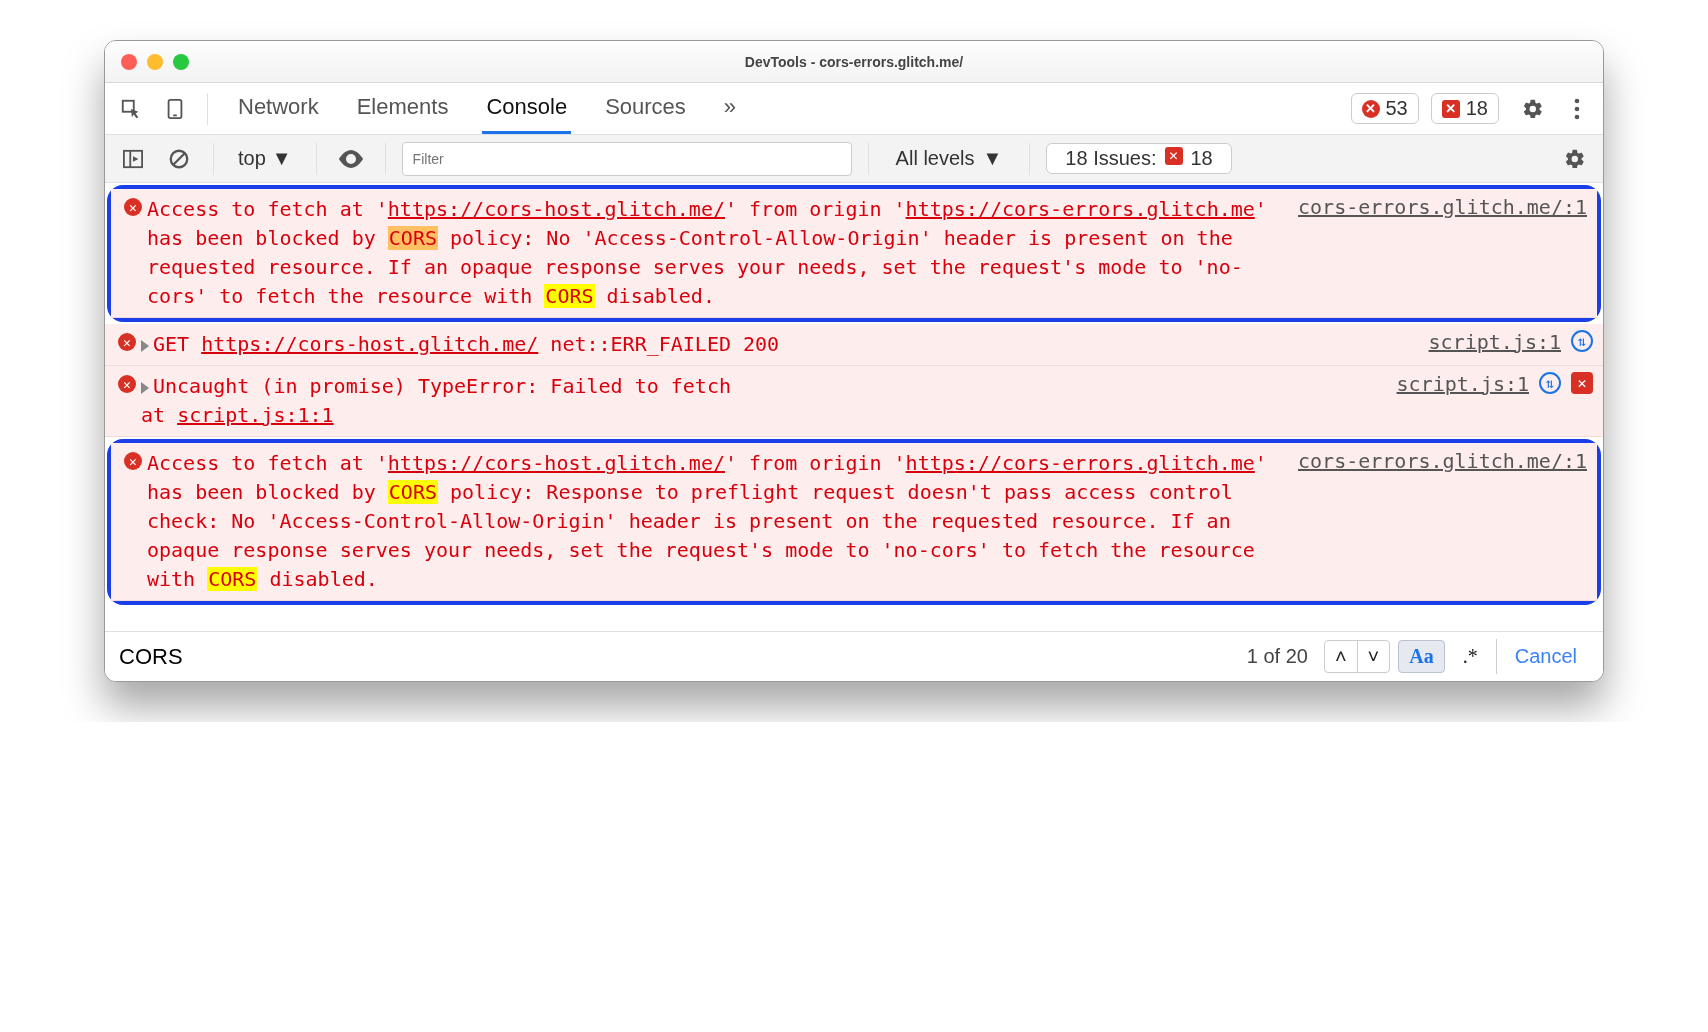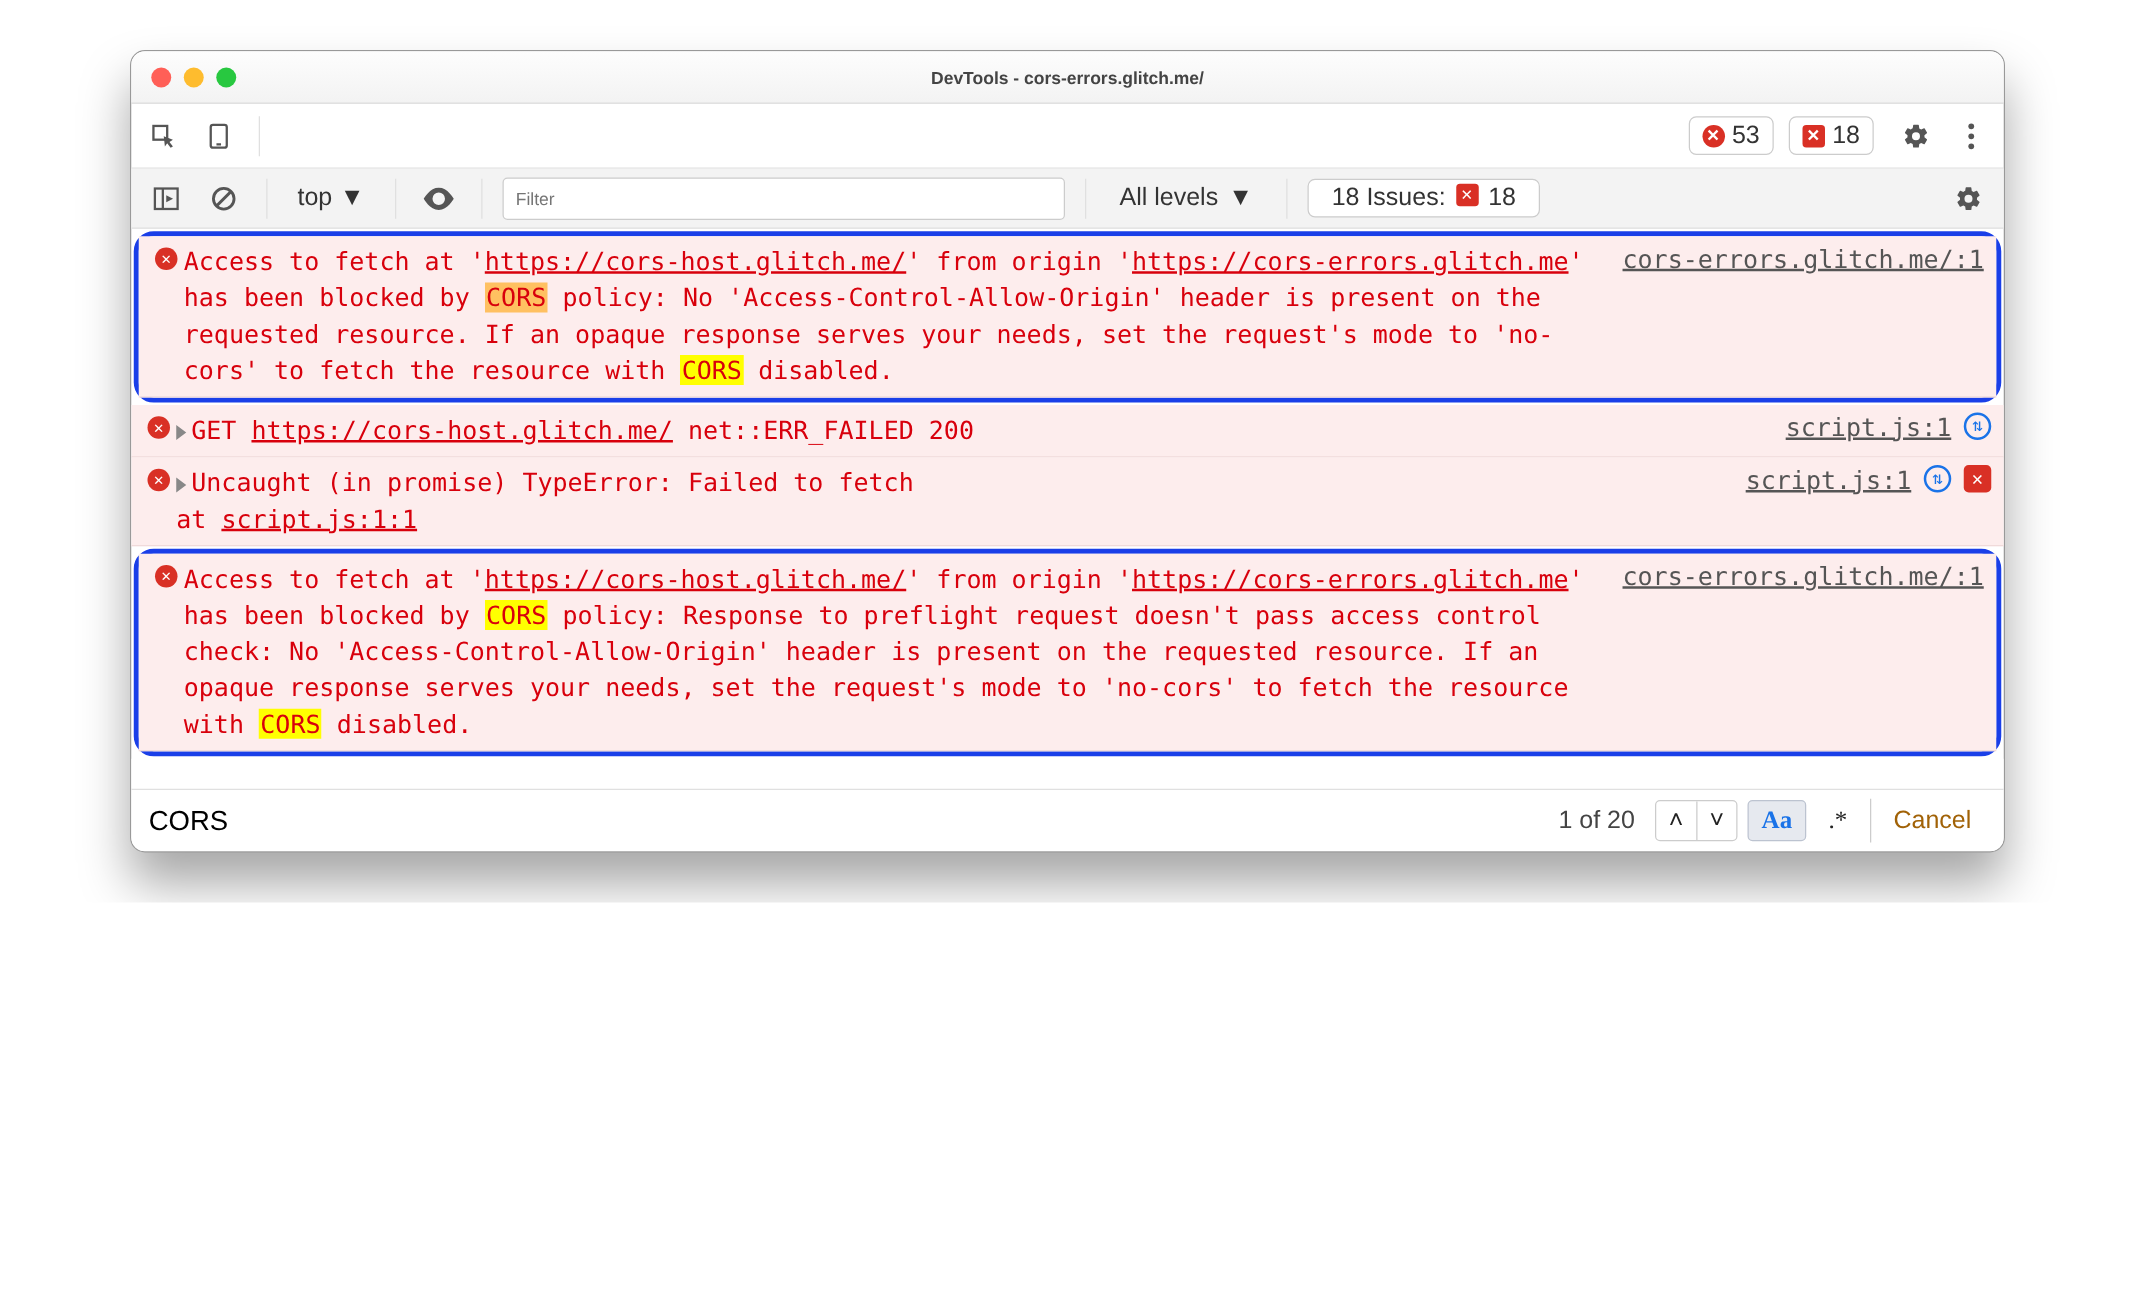--- a/index.html
+++ b/index.html
@@ -105,21 +105,21 @@
     display:flex; align-items:center; height:50px; border-top:1px solid var(--light-border);
     padding: 0 8px; gap:8px; background:#fff; font-size:20px;
   }
   .find-input { flex:1; border:none; outline:none; font-size:22px; padding: 4px 6px;}
   .find-count { color:#444; padding: 0 8px;}
   .find-nav { display:flex; border:1px solid #ccc; border-radius:4px; overflow:hidden;}
   .find-nav div { padding: 4px 10px; }
   .find-nav div:first-child { border-right:1px solid #ccc;}
   .toggle { padding:4px 10px; border-radius:4px;font-family:Liberation Serif, serif;}
   .toggle.active { background:#e6e9ef; border:1px solid #bcc3d0; color:#1a73e8; font-weight:bold;}
-  .cancel { color:#a16207; padding: 6px 18px; border-left:1px solid #ccc;}
+  .cancel { color:#3b82f6; padding: 6px 18px; border-left:1px solid #ccc;}
   svg { display:block; }
   .blank { height: 24px; background: #fff;}
 </style>
 </head>
 <body>
 
 <div class="window">
 
   <div class="titlebar">
     <div class="traffic">
@@ -137,20 +137,27 @@
           <path d="M12 12 l8 3 -3 2 3 4 -2 1 -3-4 -2 3z" fill="#555" stroke="none"></path>
         </svg>
     </div>
     <div class="icon-btn">
       <svg width="22" height="22" viewBox="0 0 24 24" fill="none" stroke="#555" stroke-width="2">
           <rect x="5" y="2" width="14" height="20" rx="2"></rect>
           <line x1="10" y1="19" x2="14" y2="19"></line>
         </svg>
     </div>
     <div class="vr"></div>
+    <div class="tabs">
+      <div class="tab">Network</div>
+      <div class="tab">Elements</div>
+      <div class="tab active">Console</div>
+      <div class="tab">Sources</div>
+      <div class="tab">»</div>
+    </div>
     <div class="spacer"></div>
     <div class="badge-box">
       <div class="badge">
         <span class="circ">✕</span>
         <span>53</span>
       </div>
       <div class="badge">
         <span class="sq">✕</span>
         <span>18</span>
       </div>

